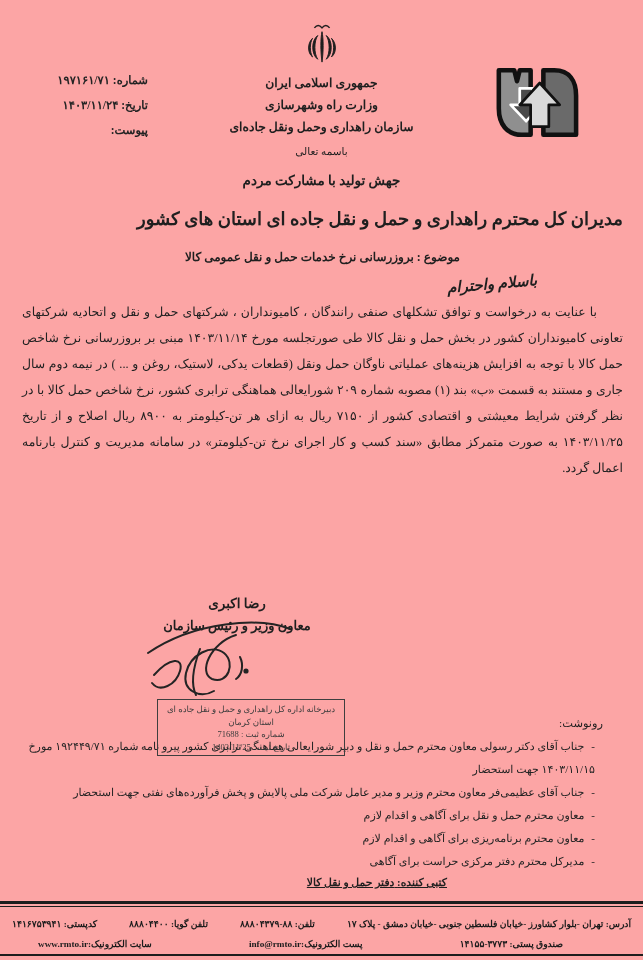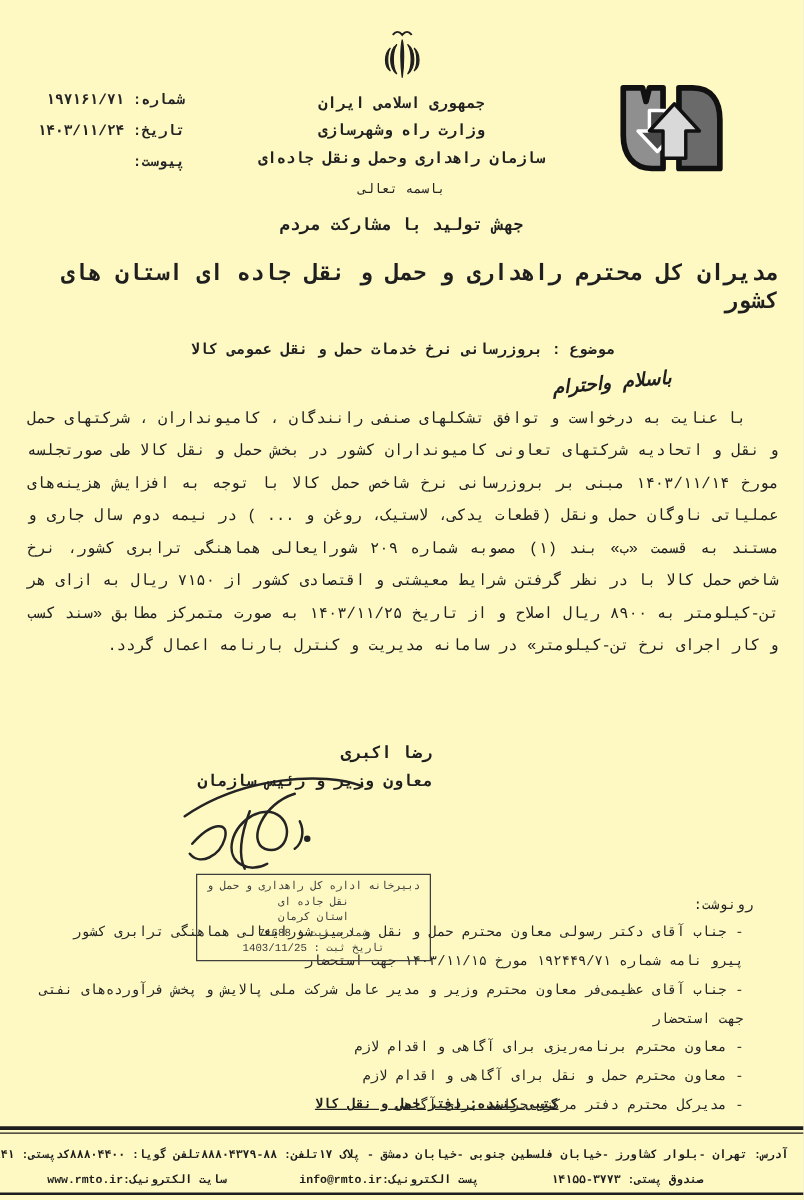--- a/index.html
+++ b/index.html
@@ -1,21 +1,21 @@
 <!DOCTYPE html>
 <html lang="fa"><head>
 <meta charset="utf-8">
 <style>
   html,body{margin:0;padding:0;background:#e8e6e1;}
   .page{
     position:relative;
     width:643px;height:960px;
     margin:0 auto;
-    background:#fef9c3;
-    font-family:Liberation Mono, monospace;
+    background:#fca5a5;
+    font-family:Liberation Serif, serif;
     color:#1f1f1f;
     overflow:hidden;
     direction:rtl;
   }
   
   .meta-block{
     position:absolute;top:68px;left:16px;width:132px;
     text-align:right;font-size:11.5px;font-weight:bold;line-height:25px;
     color:#242424;white-space:nowrap;
   }
@@ -43,21 +43,21 @@
     margin:4px 86px 6px 0;
     letter-spacing:1px;
   }
   .body-text{margin:0;}
   .body-text p{
     margin:0;font-size:12.4px;line-height:26px;text-align:justify;color:#222;
   }
   .body-text p.indent{text-indent:26px;}
   
   .signature{
-    position:absolute;top:593px;left:128px;width:218px;text-align:right;
+    position:absolute;top:593px;left:128px;width:218px;text-align:center;
     font-weight:bold;z-index:2;
   }
   .sig-name{font-size:13.5px;line-height:22px;}
   .sig-title{font-size:13px;line-height:22px;}
   .sig-scribble{position:absolute;top:20px;left:12px;pointer-events:none;}
   
   .stamp{
     position:absolute;top:699px;left:157px;width:178px;
     border:1.6px solid #3e3e3e;
     padding:3px 4px 2px 4px;
@@ -161,22 +161,22 @@
     <div>استان کرمان</div>
     <div>شماره ثبت : 71688</div>
     <div>تاریخ ثبت : 1403/11/25</div>
   </div>
 
   <div class="cc">
     <div class="cc-label">رونوشت:</div>
     <ul>
       <li>جناب آقای دکتر رسولی معاون محترم حمل و نقل و دبیر شورایعالی هماهنگی ترابری کشور پیرو نامه شماره ۱۹۲۴۴۹/۷۱ مورخ ۱۴۰۳/۱۱/۱۵ جهت استحضار</li>
       <li>جناب آقای عظیمی‌فر معاون محترم وزیر و مدیر عامل شرکت ملی پالایش و پخش فرآورده‌های نفتی جهت استحضار</li>
+      <li>معاون محترم حمل و نقل برای آگاهی و اقدام لازم</li>
       <li>معاون محترم برنامه‌ریزی برای آگاهی و اقدام لازم</li>
-      <li>معاون محترم حمل و نقل برای آگاهی و اقدام لازم</li>
       <li>مدیرکل محترم دفتر مرکزی حراست برای آگاهی</li>
     </ul>
   </div>
 
   <div class="action-line">
     <span>کتبی کننده:</span>
     <span>دفتر حمل و نقل کالا</span>
   </div>
 
   <div class="rule-top"></div>

